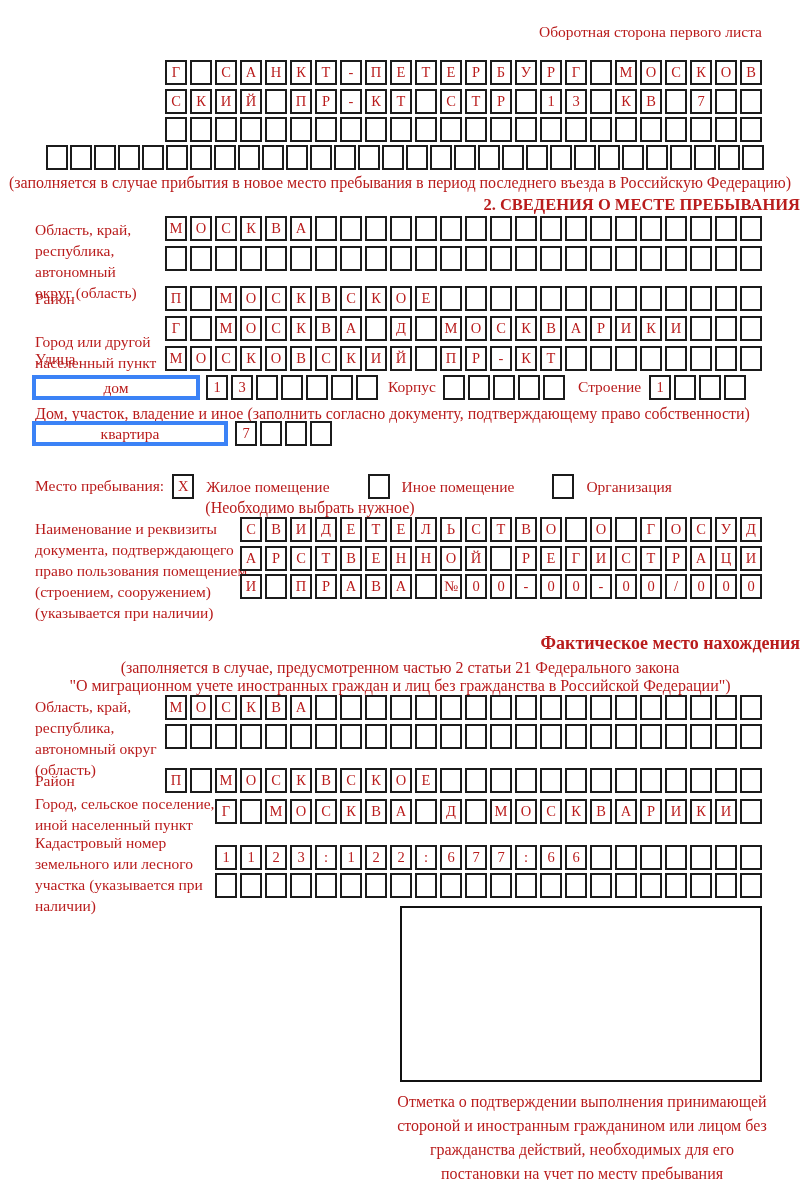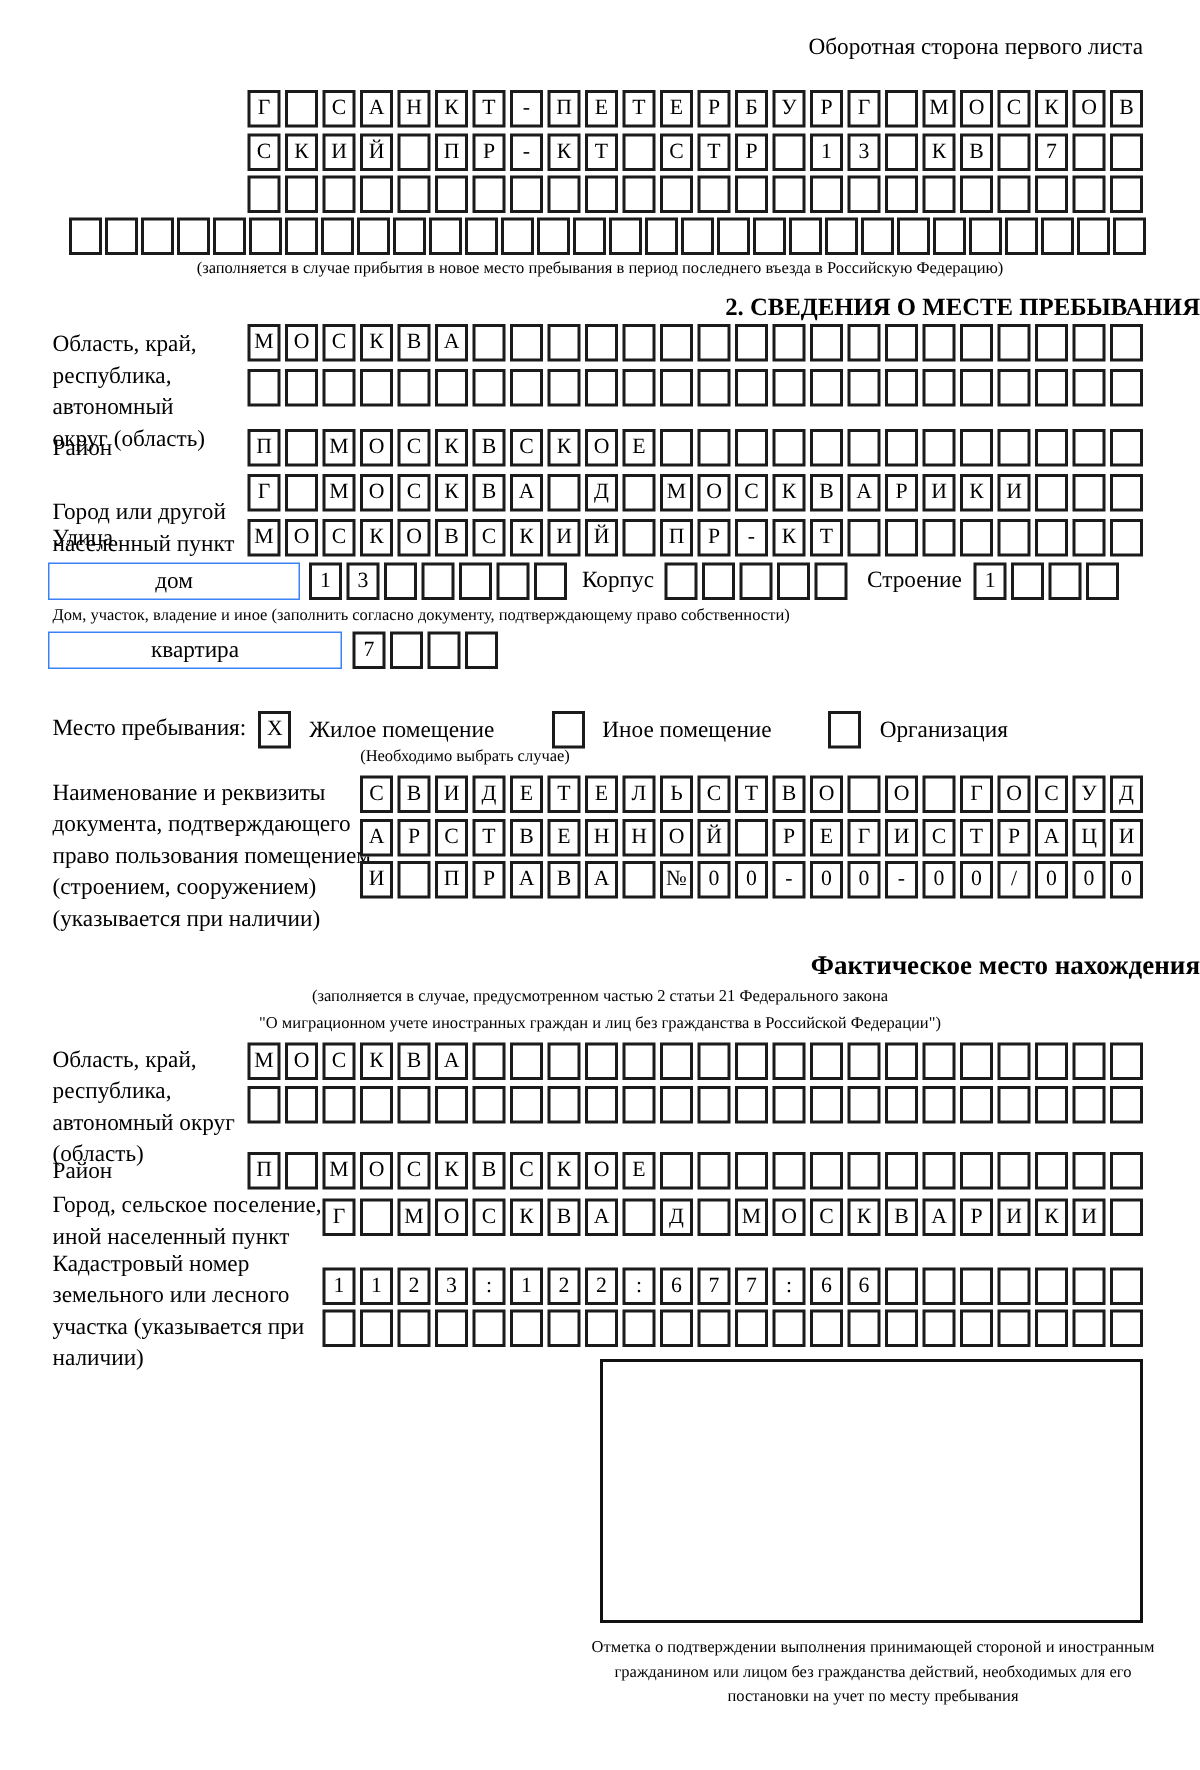--- a/index.html
+++ b/index.html
@@ -1,30 +1,30 @@
 <!DOCTYPE html>
 <html><head>
 <meta charset="utf-8">
 <style>
   html,body{margin:0;padding:0;background:#ffffff;}
   .page{position:relative;width:800px;height:1180px;background:#ffffff;
-        font-family:"Liberation Serif",serif;color:#000000;overflow:hidden;}
+        font-family:"Liberation Serif",serif;color:#b91c1c;overflow:hidden;}
   .abs{position:absolute;}
   .lbl{font-size:15.5px;line-height:1.35;}
-  .note{font-size:11px;line-height:1.35;font-family:Liberation Serif, serif;}
+  .note{font-size:16px;line-height:1.35;font-family:Liberation Serif, serif;}
   .center{left:0;width:800px;text-align:center;}
   .bold{font-weight:bold;text-align:right;}
   .cellrow{position:absolute;display:flex;gap:3px;}
   .cell{flex:0 0 auto;width:22px;height:25px;border:2px solid #1b1b1b;box-sizing:border-box;
         display:flex;align-items:center;justify-content:center;
         font-size:14.5px;line-height:1;background:#fff;}
   .tight{gap:2px;}
   .tight .cell{width:22px;}
   .inlinecells{display:flex;gap:3px;}
-  .bigbox{border:1px solid #3b82f6;height:25px;box-sizing:border-box;background:#fff;
+  .bigbox{border:4px solid #3b82f6;height:25px;box-sizing:border-box;background:#fff;
           display:flex;align-items:center;justify-content:center;font-size:15.5px;}
   .flexrow{position:absolute;display:flex;align-items:center;}
   .mesto .opt{margin-left:12px;margin-right:30px;font-size:15.5px;}
   .mesto .opt:last-child{margin-right:0;}
   .mesto .cb{margin-left:8px;}
   .stampbox{border:2px solid #111;background:#fff;box-sizing:border-box;}
 </style>
 </head>
 <body>
 
@@ -325,21 +325,21 @@
 
   <div class="flexrow mesto" style="top:474px;left:35px;">
     <span class="lbl">Место пребывания:</span>
     <span class="cell cb">X</span>
     <span class="opt">Жилое помещение</span>
     <span class="cell cb"></span>
     <span class="opt">Иное помещение</span>
     <span class="cell cb"></span>
     <span class="opt">Организация</span>
   </div>
-  <div class="abs note" style="top:497px;left:170px;width:280px;text-align:center;">(Необходимо выбрать случае)</div>
+  <div class="abs note" style="top:497px;left:170px;width:280px;text-align:center;">(Необходимо выбрать нужное)</div>
 
   <div class="abs lbl" style="top:519px;left:35px;width:222px;">Наименование и реквизиты документа, подтверждающего право пользования помещением (строением, сооружением) (указывается при наличии)</div>
   <div class="cellrow" style="top:517px;right:38px;">
       <span class="cell">С</span>
       <span class="cell">В</span>
       <span class="cell">И</span>
       <span class="cell">Д</span>
       <span class="cell">Е</span>
       <span class="cell">Т</span>
       <span class="cell">Е</span>

